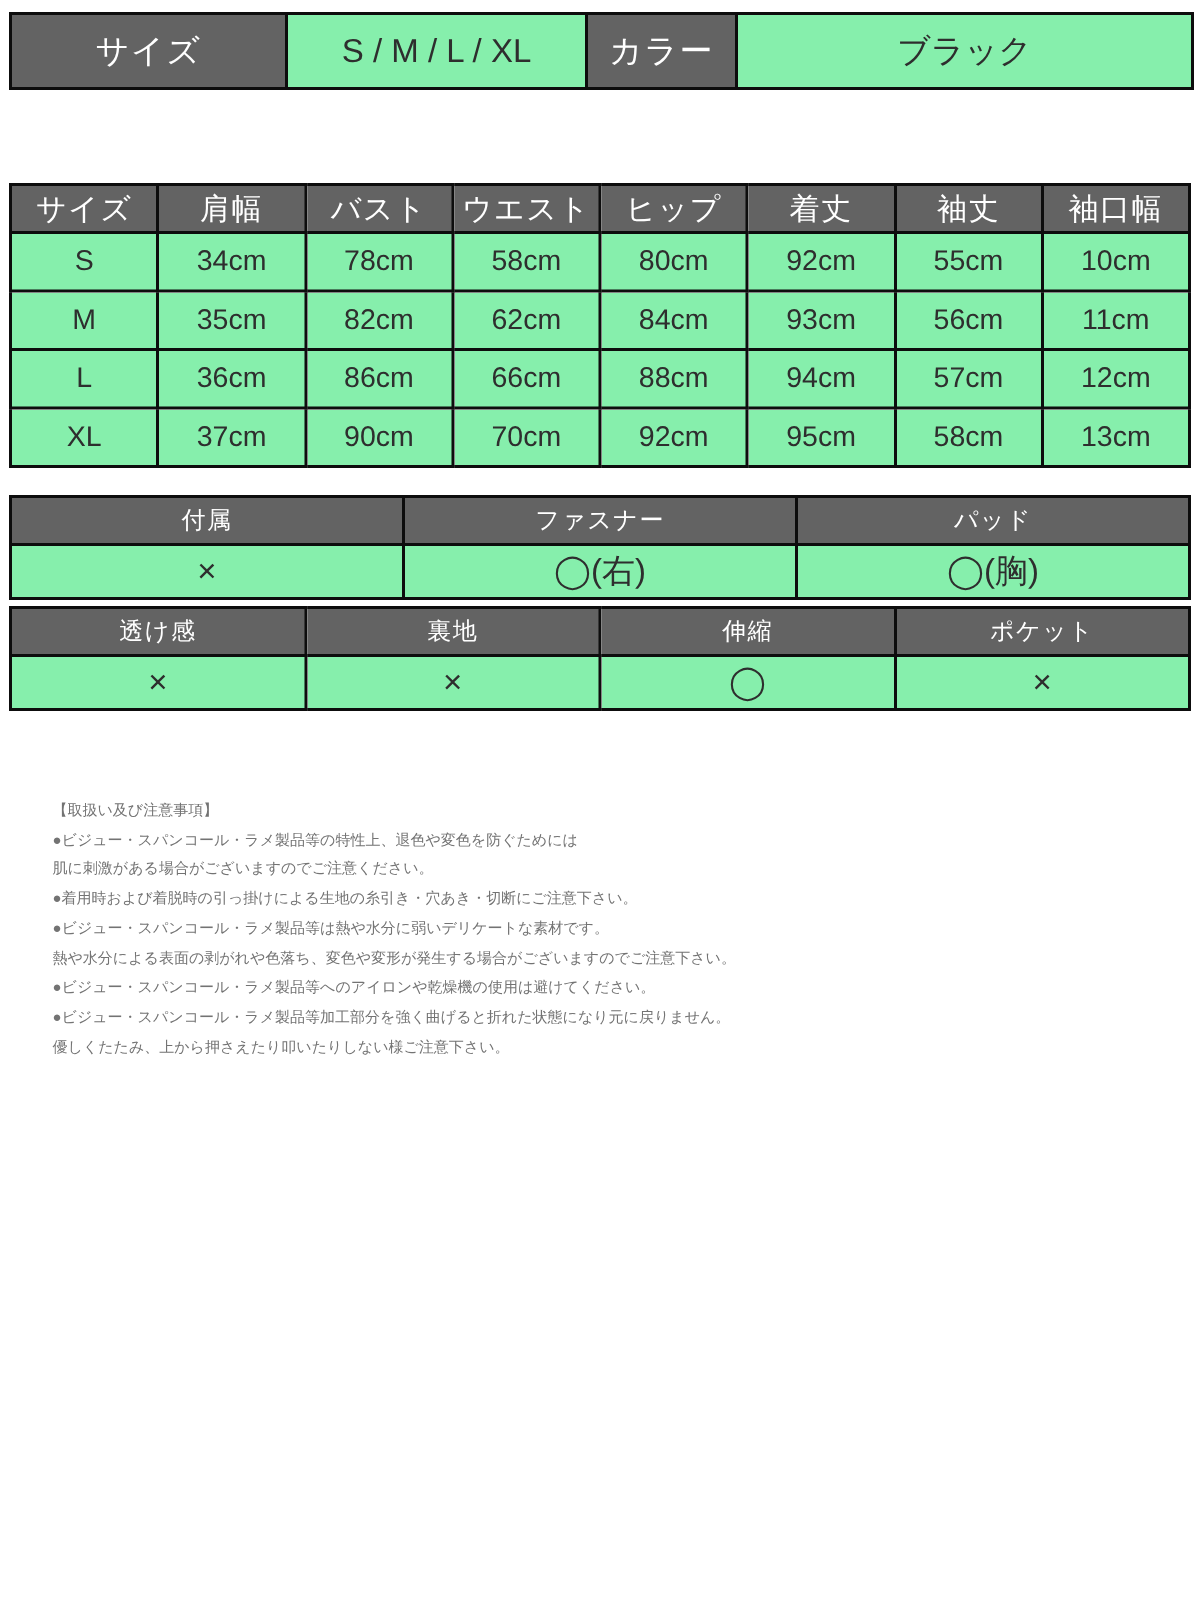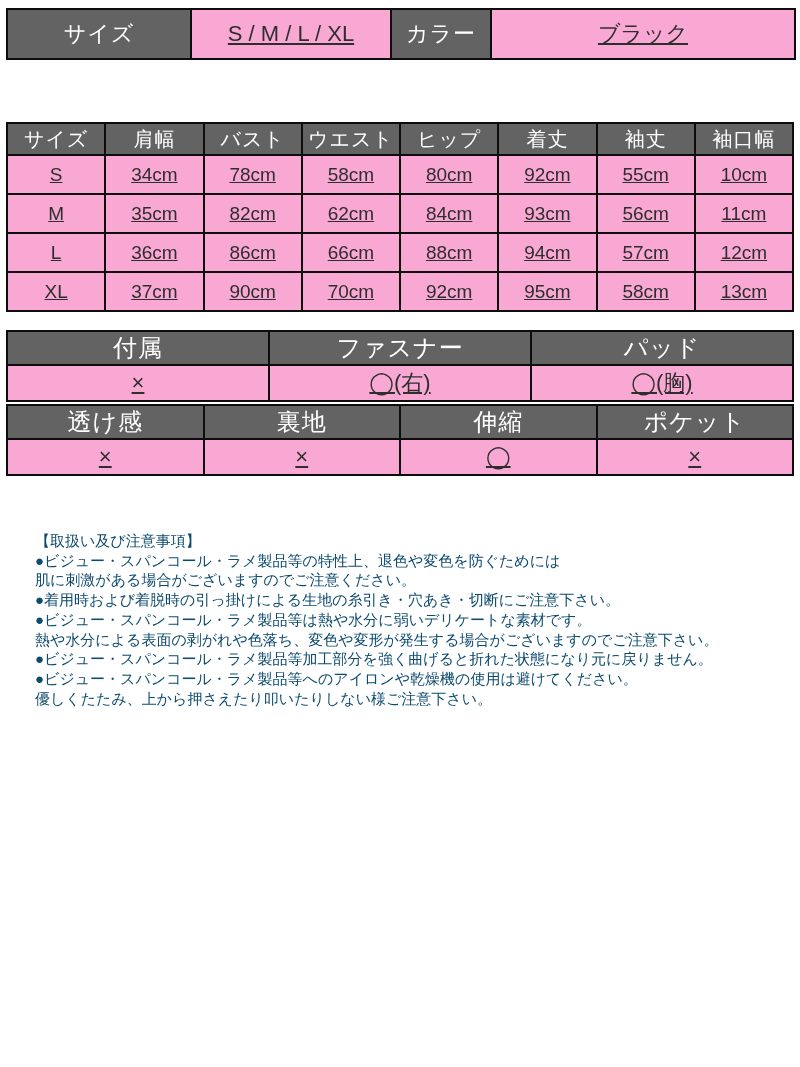--- a/index.html
+++ b/index.html
@@ -25,41 +25,40 @@
     padding: 0;
     margin-top: 16px;
   }
   .hdr {
     background: #636363;
     color: #ffffff;
     font-size: 21px;
     letter-spacing: 1px;
   }
   .val {
-    background: #f9a8d4;
+    background: #86efac;
     color: #2e2e2e;
     font-size: 20px;
-    text-decoration: underline;
   }
   #info-table { top: 8px; }
   #info-table td { height: 48px; font-size: 22px; }
   #size-table { top: 122px; }
   #size-table td.hdr { height: 30px; font-size: 20px; }
   #size-table td.val { height: 37px; font-size: 19px; }
   #spec-a { top: 330px; }
-  #spec-a td.hdr, #spec-b td.hdr { height: 30px; font-size: 24px; text-align: center; }
+  #spec-a td.hdr, #spec-b td.hdr { height: 30px; font-size: 16px; text-align: center; }
   #spec-a td.val, #spec-b td.val { height: 34px; font-size: 22px; }
   #spec-b { top: 404px; }
   .sym { font-size: 23px; color: #2e2e2e; }
   #notes {
     position: absolute;
     left: 35px; top: 531px;
     width: 745px;
-    color: #0c4a6e;
-    font-size: 15px;
+    color: #737373;
+    font-size: 10px;
     line-height: 19.7px;
   }
   #notes div { white-space: nowrap; }
 </style>
 </head>
 <body>
 
 <table id="info-table">
   <colgroup>
       <col style="width:184px">
@@ -164,16 +163,16 @@
 </tbody>
   </table>
 
 <div id="notes">
   <div>【取扱い及び注意事項】</div>
   <div>●ビジュー・スパンコール・ラメ製品等の特性上、退色や変色を防ぐためには</div>
   <div>肌に刺激がある場合がございますのでご注意ください。</div>
   <div>●着用時および着脱時の引っ掛けによる生地の糸引き・穴あき・切断にご注意下さい。</div>
   <div>●ビジュー・スパンコール・ラメ製品等は熱や水分に弱いデリケートな素材です。</div>
   <div>熱や水分による表面の剥がれや色落ち、変色や変形が発生する場合がございますのでご注意下さい。</div>
+  <div>●ビジュー・スパンコール・ラメ製品等へのアイロンや乾燥機の使用は避けてください。</div>
   <div>●ビジュー・スパンコール・ラメ製品等加工部分を強く曲げると折れた状態になり元に戻りません。</div>
-  <div>●ビジュー・スパンコール・ラメ製品等へのアイロンや乾燥機の使用は避けてください。</div>
   <div>優しくたたみ、上から押さえたり叩いたりしない様ご注意下さい。</div>
 </div>
 
 </body></html>

